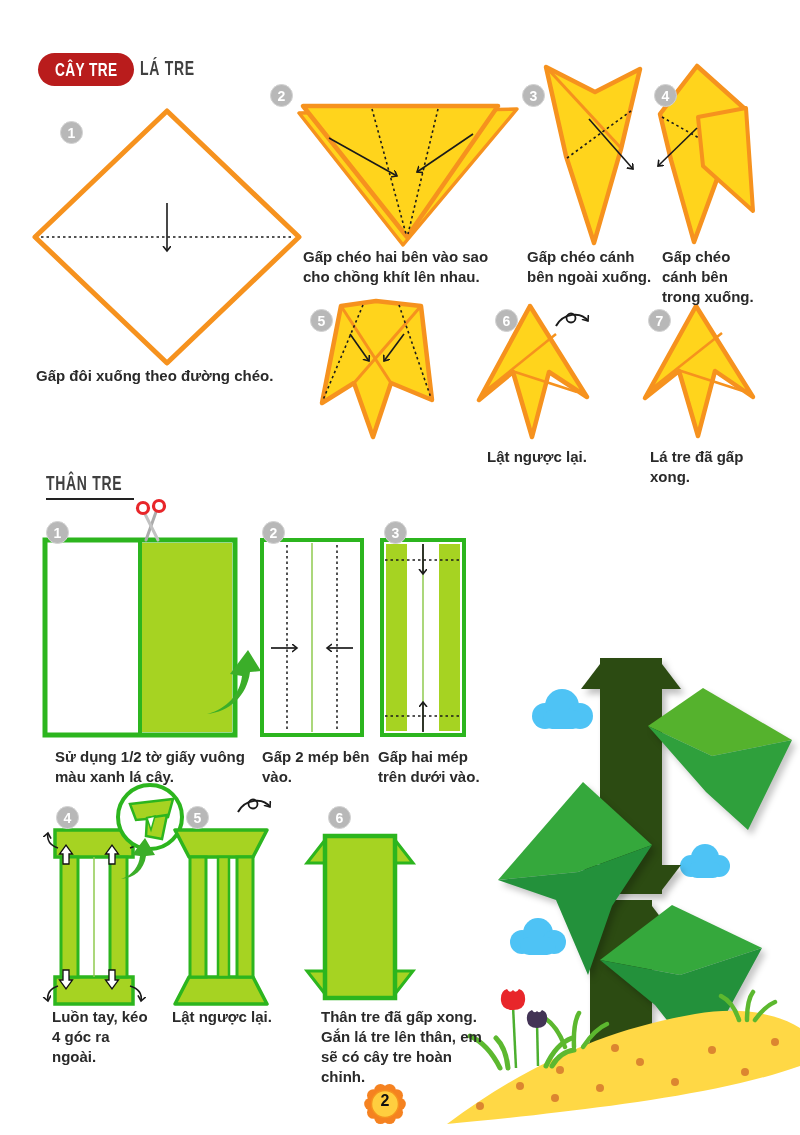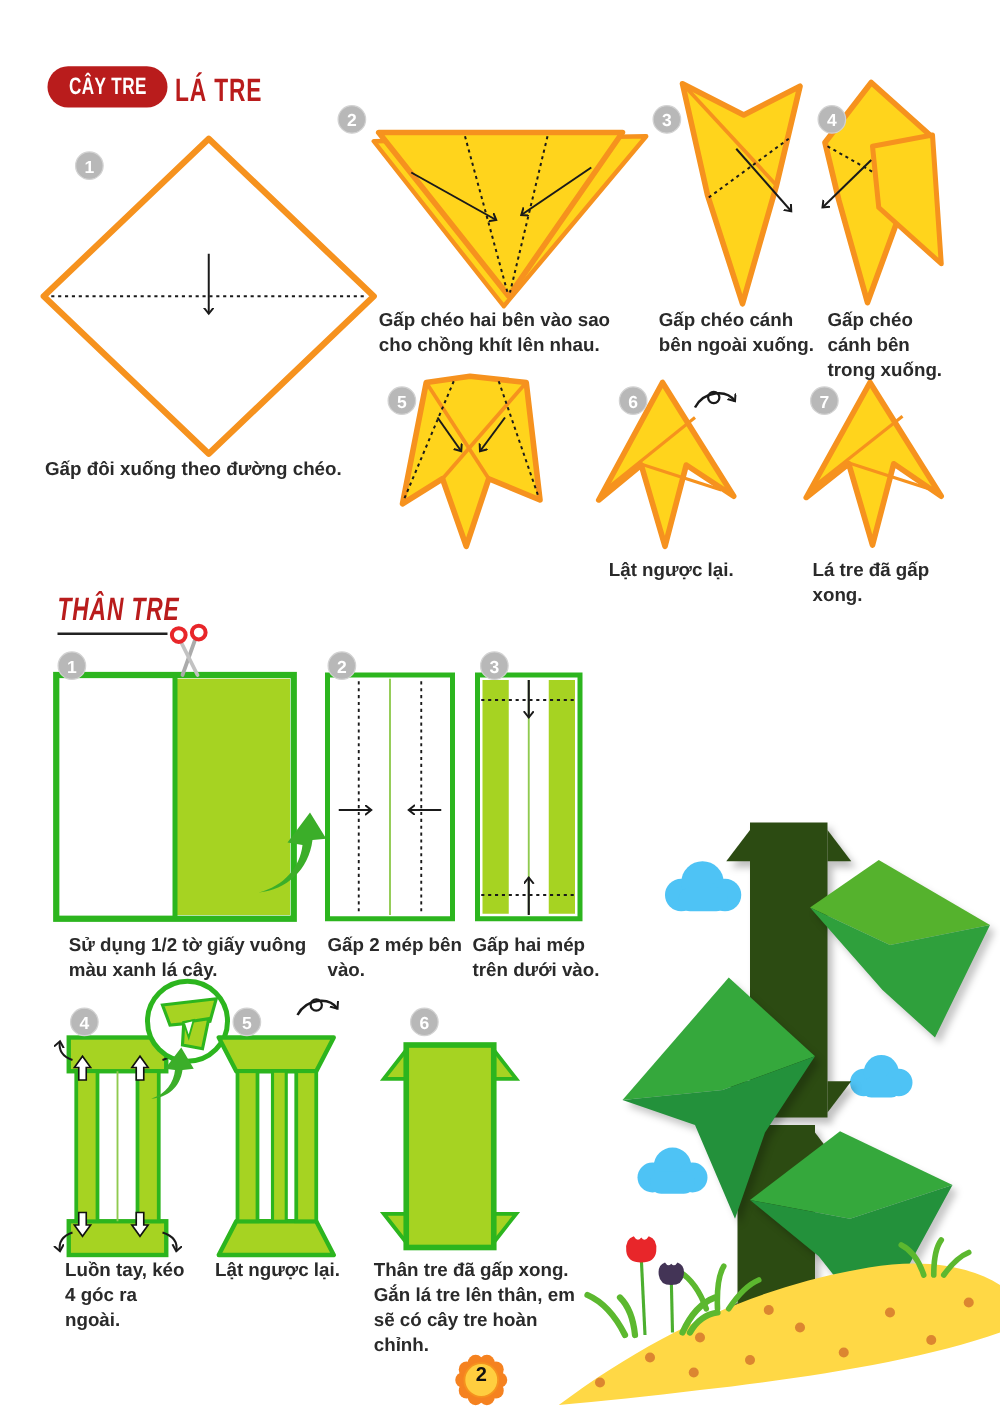--- a/index.html
+++ b/index.html
@@ -8,24 +8,24 @@
   #art{position:absolute;left:0;top:0;z-index:1;}
   .cap{position:absolute;z-index:2;font-size:15px;line-height:1.33;color:#2a2a2a;font-weight:bold;}
   .stepnum{position:absolute;z-index:2;width:23px;height:23px;border-radius:50%;
            background:#b8b8b8;color:#fff;font-weight:bold;font-size:14px;
            display:flex;align-items:center;justify-content:center;
            border:1.5px solid #d2d2d2;box-sizing:border-box;}
   .pill{position:absolute;left:38px;top:53px;height:33px;min-width:96px;border-radius:17px;
         background:#b91c1c;display:flex;align-items:center;justify-content:center;z-index:2;}
   .pill span{color:#fff;font-weight:bold;font-size:19px;display:inline-block;
              transform:scaleX(.72);letter-spacing:.5px;white-space:nowrap;}
-  .sec-title{position:absolute;z-index:2;font-weight:bold;font-size:26px;color:#b91c1c;}
+  .sec-title{position:absolute;z-index:2;font-weight:bold;font-size:20px;color:#404040;}
   .sec-title span{display:inline-block;transform:scaleX(.7);transform-origin:0 50%;
                   letter-spacing:1px;white-space:nowrap;}
-  .underlined{border-bottom:2px solid #222;padding-bottom:3px;width:88px;font-style:italic;}
+  .underlined{border-bottom:2px solid #222;padding-bottom:3px;width:88px;}
   .page-num{position:absolute;z-index:3;left:371px;top:1092px;width:28px;height:24px;
             text-align:center;font-weight:bold;font-size:16px;color:#111;}
 </style>
 </head>
 <body>
 
 <div id="page">
 
 <svg id="art" width="800" height="1135" viewBox="0 0 800 1135">
   <defs>
@@ -299,17 +299,17 @@
 <div class="stepnum" style="left:384px;top:521px;">3</div>
 <div class="stepnum" style="left:56px;top:806px;">4</div>
 <div class="stepnum" style="left:186px;top:806px;">5</div>
 <div class="stepnum" style="left:328px;top:806px;">6</div>
 
 <div class="cap" style="left:55px;top:747px;width:215px;">Sử dụng 1/2 tờ giấy vuông màu xanh lá cây.</div>
 <div class="cap" style="left:262px;top:747px;width:112px;">Gấp 2 mép bên vào.</div>
 <div class="cap" style="left:378px;top:747px;width:118px;">Gấp hai mép trên dưới vào.</div>
 <div class="cap" style="left:52px;top:1007px;width:102px;">Luồn tay, kéo 4 góc ra ngoài.</div>
 <div class="cap" style="left:172px;top:1007px;width:130px;">Lật ngược lại.</div>
-<div class="cap" style="left:299px;top:1007px;width:162px;">Thân tre đã gấp xong. Gắn lá tre lên thân, em sẽ có cây tre hoàn chỉnh.</div>
+<div class="cap" style="left:321px;top:1007px;width:162px;">Thân tre đã gấp xong. Gắn lá tre lên thân, em sẽ có cây tre hoàn chỉnh.</div>
 
 <div class="page-num">2</div>
 
 </div>
 
 </body></html>

